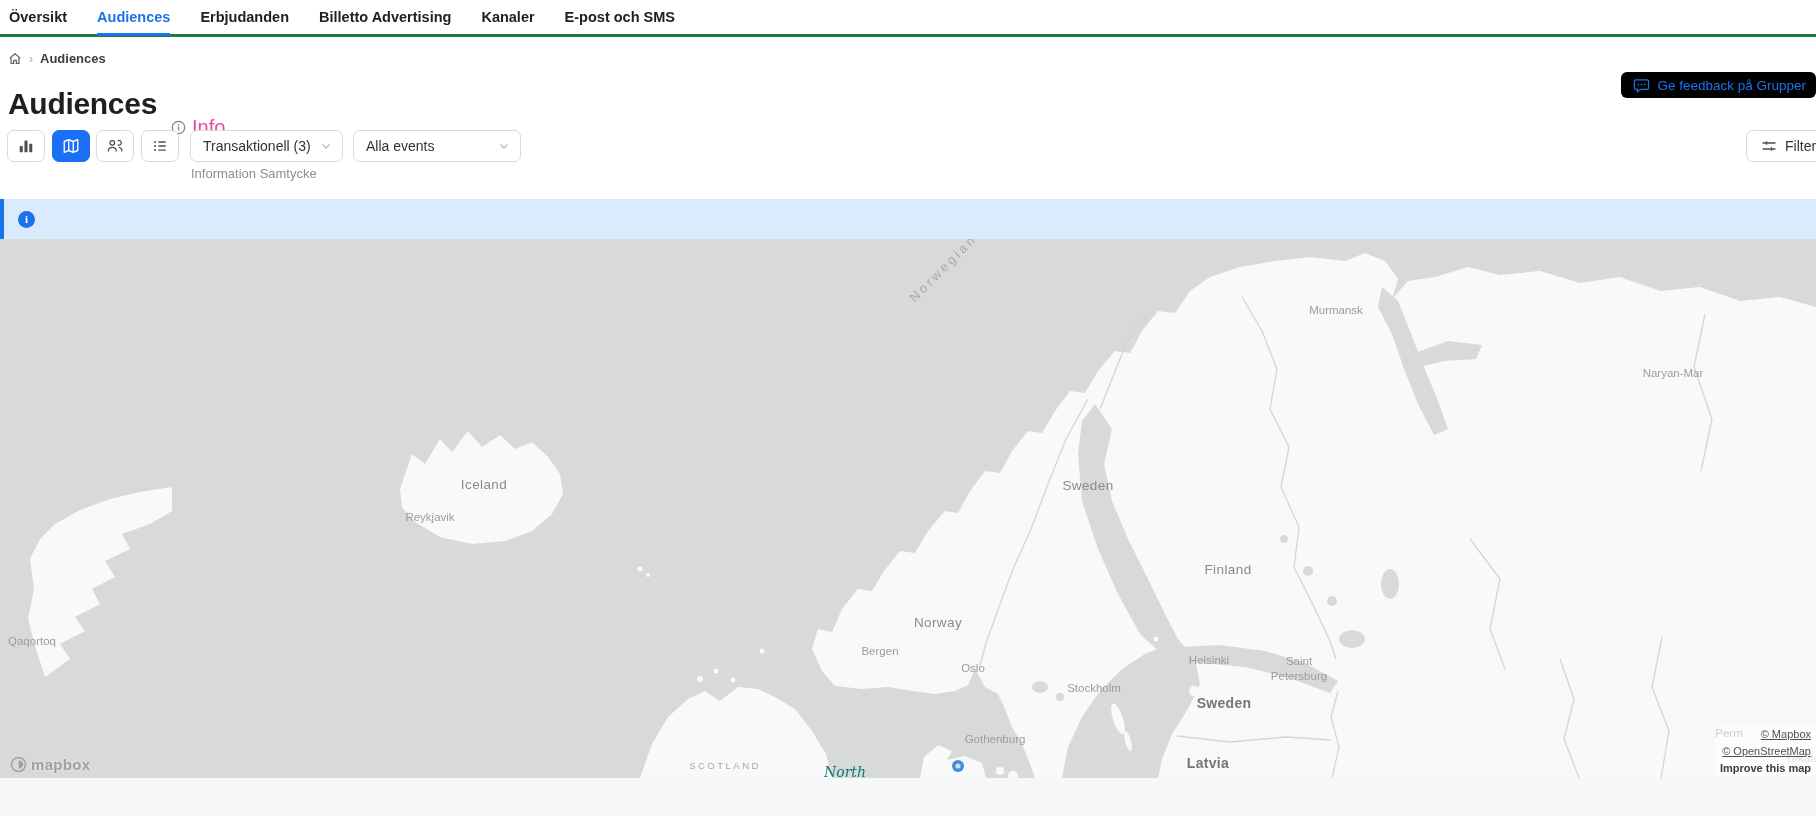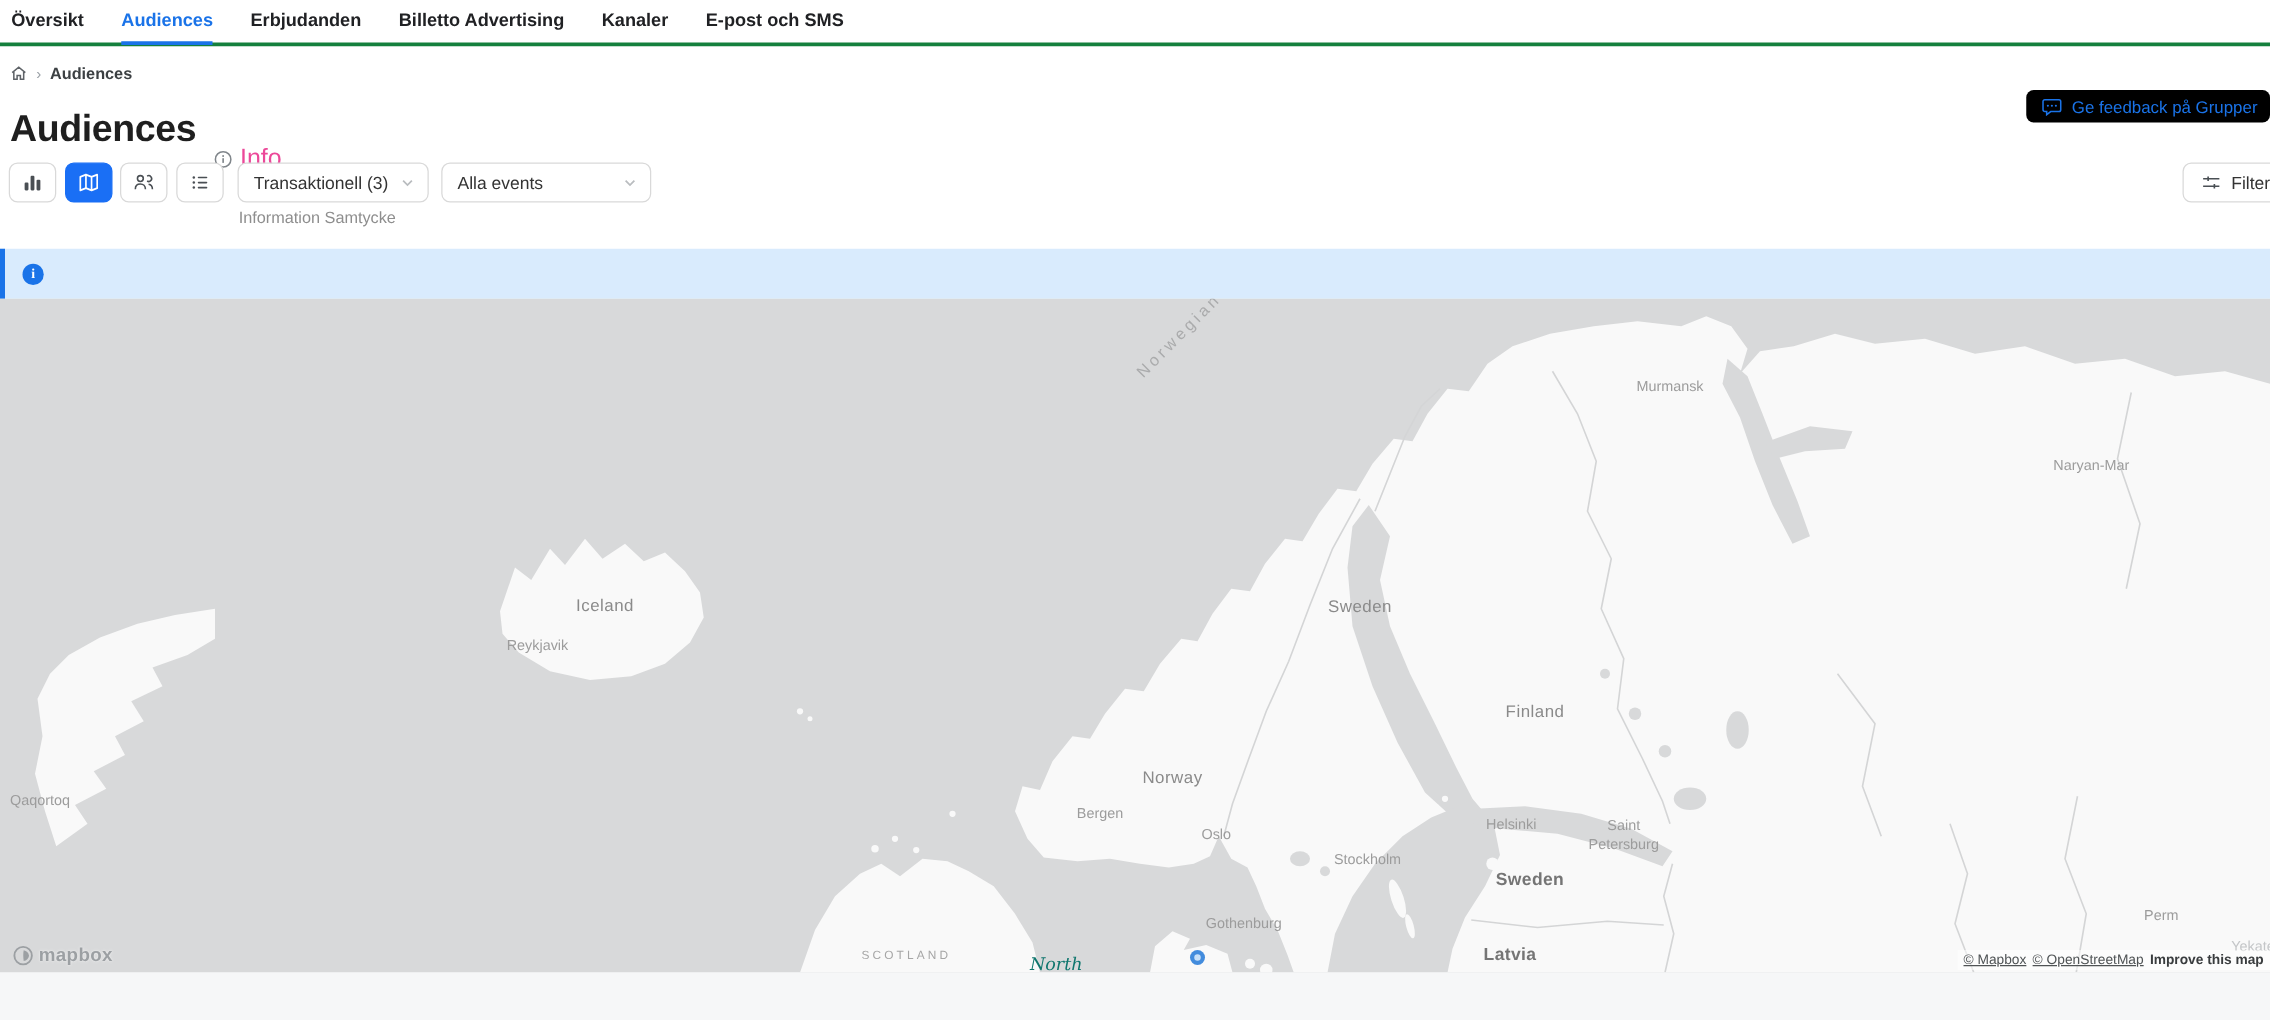--- a/index.html
+++ b/index.html
@@ -59,21 +59,21 @@
     transform:translate(-50%,-50%) rotate(-45deg); }
   .lbl-sea-serif { font-family:"DejaVu Serif", serif; font-style:italic; font-size:14px; color:#0f766e; }
   .lbl-region { font-size:9.5px; color:#a6a6a6; letter-spacing:2.5px; }
   .lbl-wrap { white-space:normal; width:78px; text-align:center; line-height:1.3; }
   .lbl-faint { font-size:11.5px; color:#c4c6c8; }
 
   .mapbox-logo { position:absolute; left:10px; bottom:5px; display:flex; align-items:center; gap:4px;
     color:#969a9e; font-weight:700; font-size:15px; letter-spacing:0.3px; opacity:0.9; cursor:pointer;
     text-shadow:0 0 2px rgba(255,255,255,0.9); }
   .attribution { position:absolute; right:0; bottom:2px; font-size:11px; color:#4f5355;
-    background:rgba(255,255,255,0.5); padding:2px 5px; display:flex; gap:5px; align-items:flex-end; }
+    background:rgba(255,255,255,0.5); padding:2px 5px; display:flex; gap:5px; align-items:flex-end;flex-direction:column; }
   .attribution a { color:#4f5355; text-decoration:underline; cursor:pointer; }
   .attribution .improve { font-weight:700; text-decoration:none; color:#3a3d3f; }
 
   .footer-strip { position:absolute; left:0; top:778px; width:1816px; height:38px; background:#f6f7f8; }
 
   .icon-svg { display:block; }
 </style>
 </head>
 <body>
 

